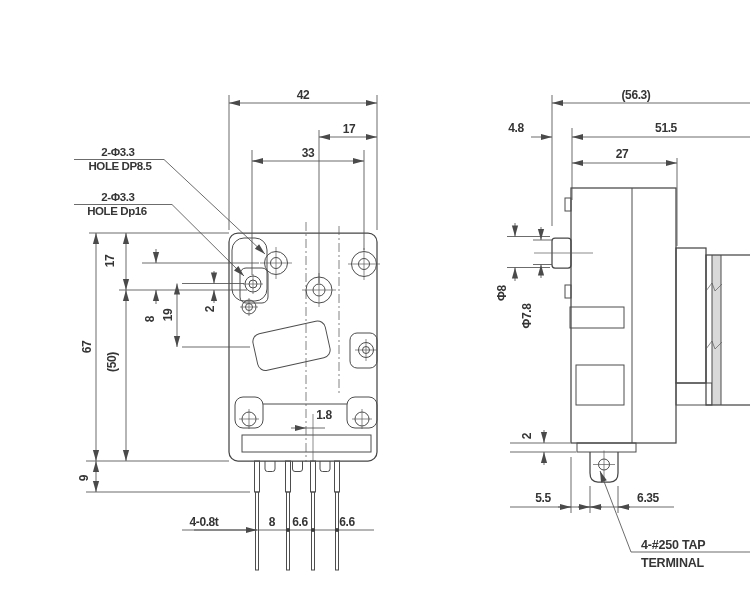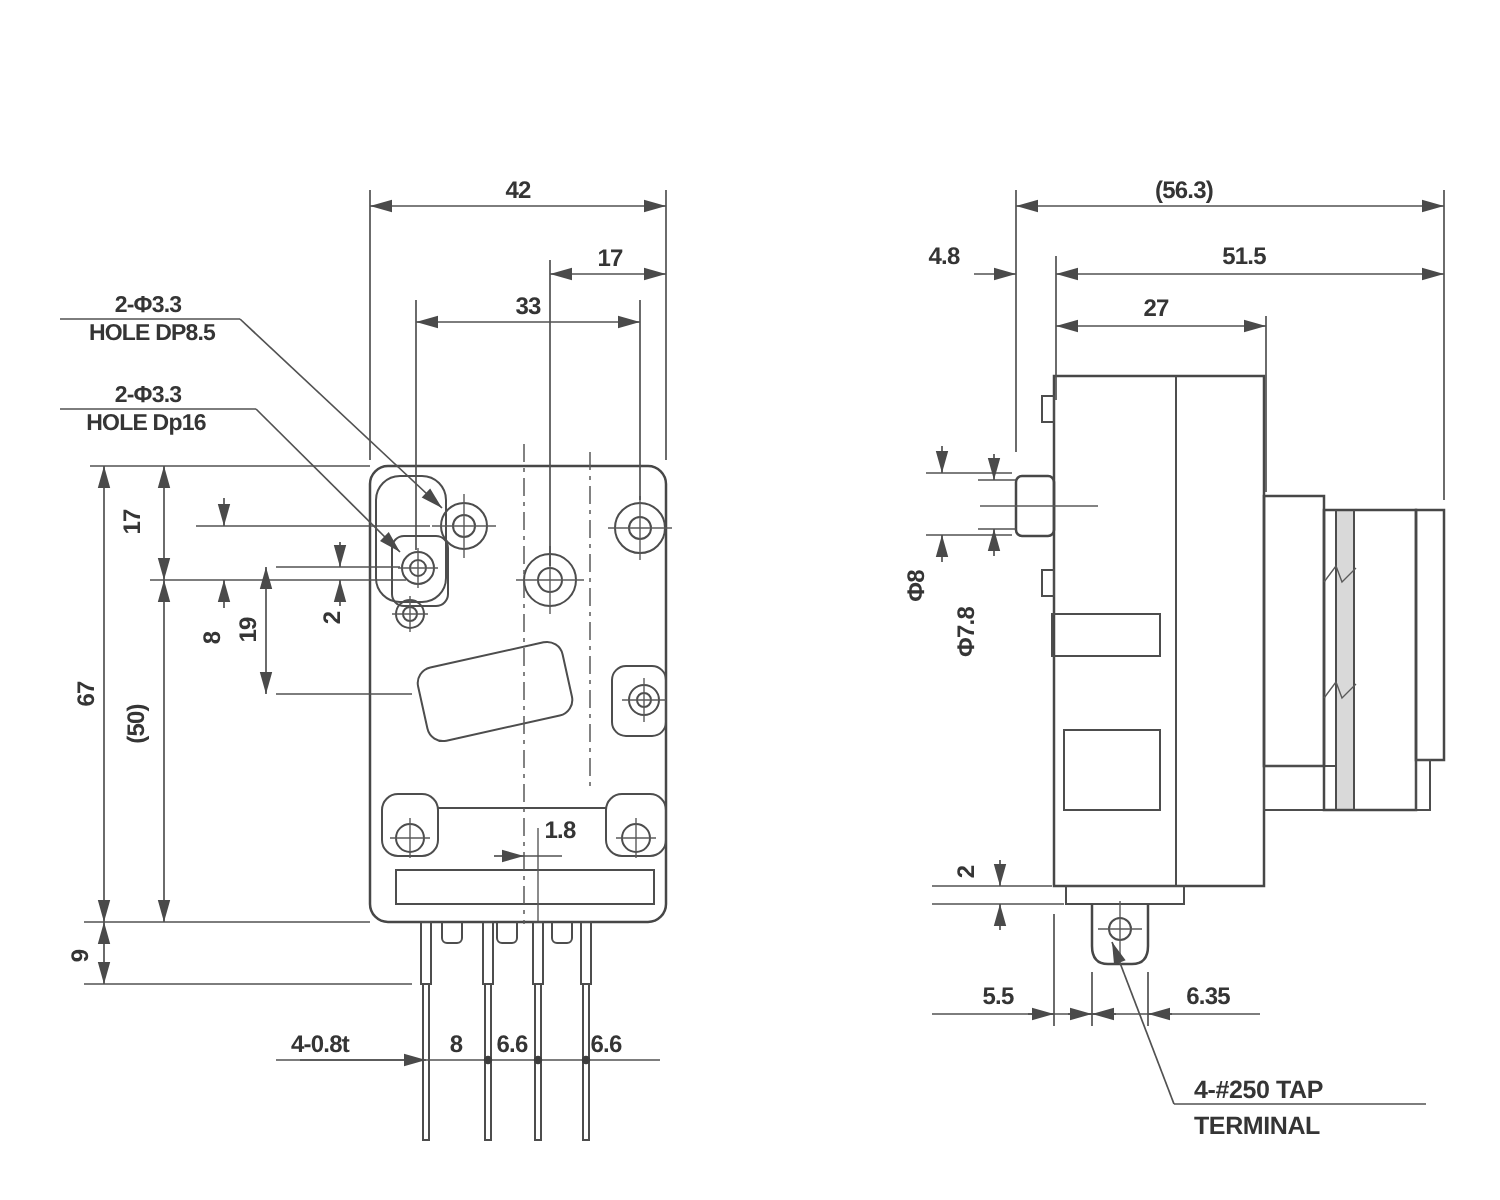--- a/index.html
+++ b/index.html
@@ -1,16 +1,16 @@
 <!DOCTYPE html>
 <html><head>
 <meta charset="utf-8">
 <style>
   html,body{margin:0;padding:0;background:#ffffff;}
-  .stage{width:593px;height:600px;background:#ffffff;position:relative;font-family:"Liberation Sans",sans-serif;}
+  .stage{width:593px;height:600px;background:#ffffff;position:relative;font-family:"Liberation Sans",sans-serif;padding-left:44px;}
   svg{display:block;}
   
   .ol{fill:none;stroke:#474747;stroke-width:1.25;}
   .ol2{fill:none;stroke:#4d4d4d;stroke-width:1;}
   .thin{fill:none;stroke:#5a5a5a;stroke-width:0.7;}
   .dim{fill:none;stroke:#525252;stroke-width:0.85;}
   .cl{fill:none;stroke:#5a5a5a;stroke-width:0.75;stroke-dasharray:9 3 2 3;}
   .band{fill:#d9d9d9;stroke:none;}
   .dot{fill:#3d3d3d;stroke:none;}
   text.d{font-family:"Liberation Sans",sans-serif;font-size:12px;font-weight:bold;fill:#353535;text-anchor:middle;letter-spacing:-0.4px;}

